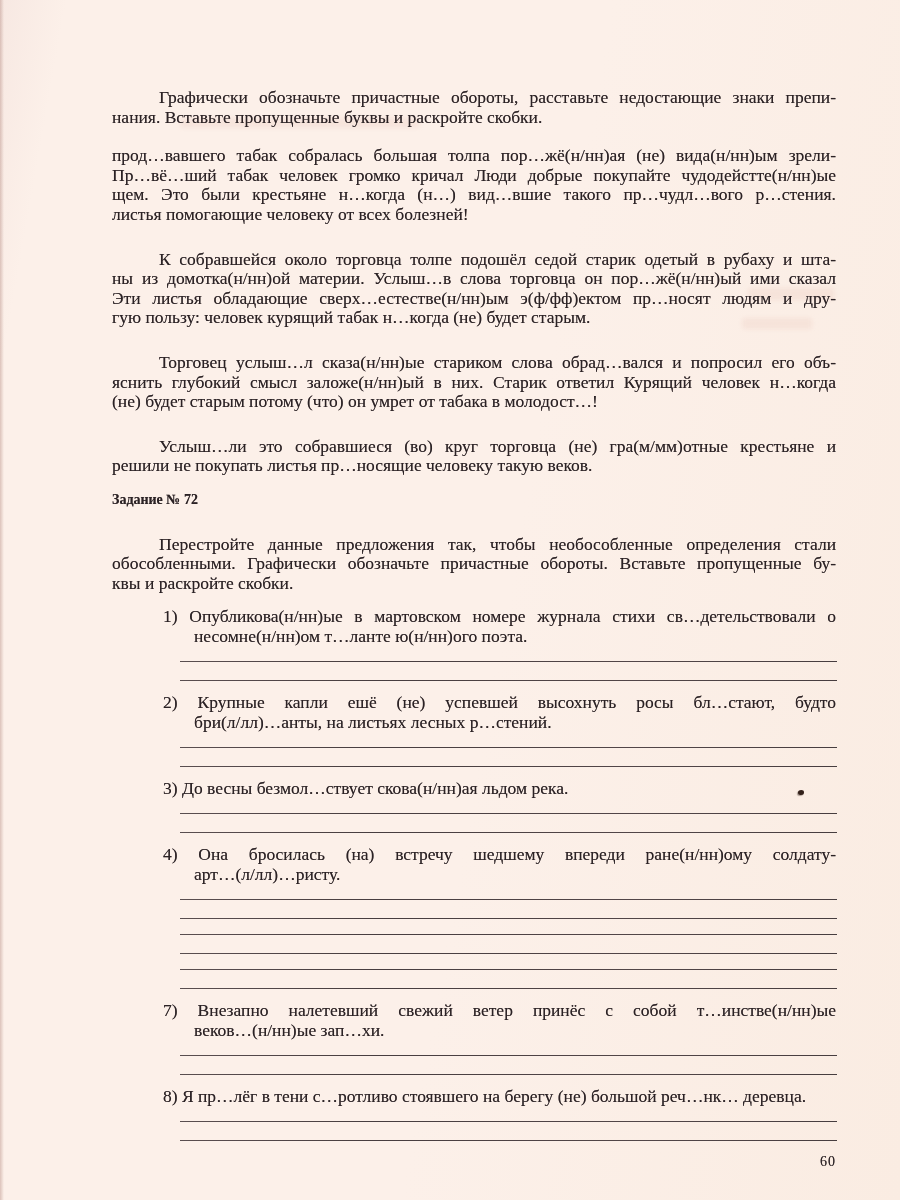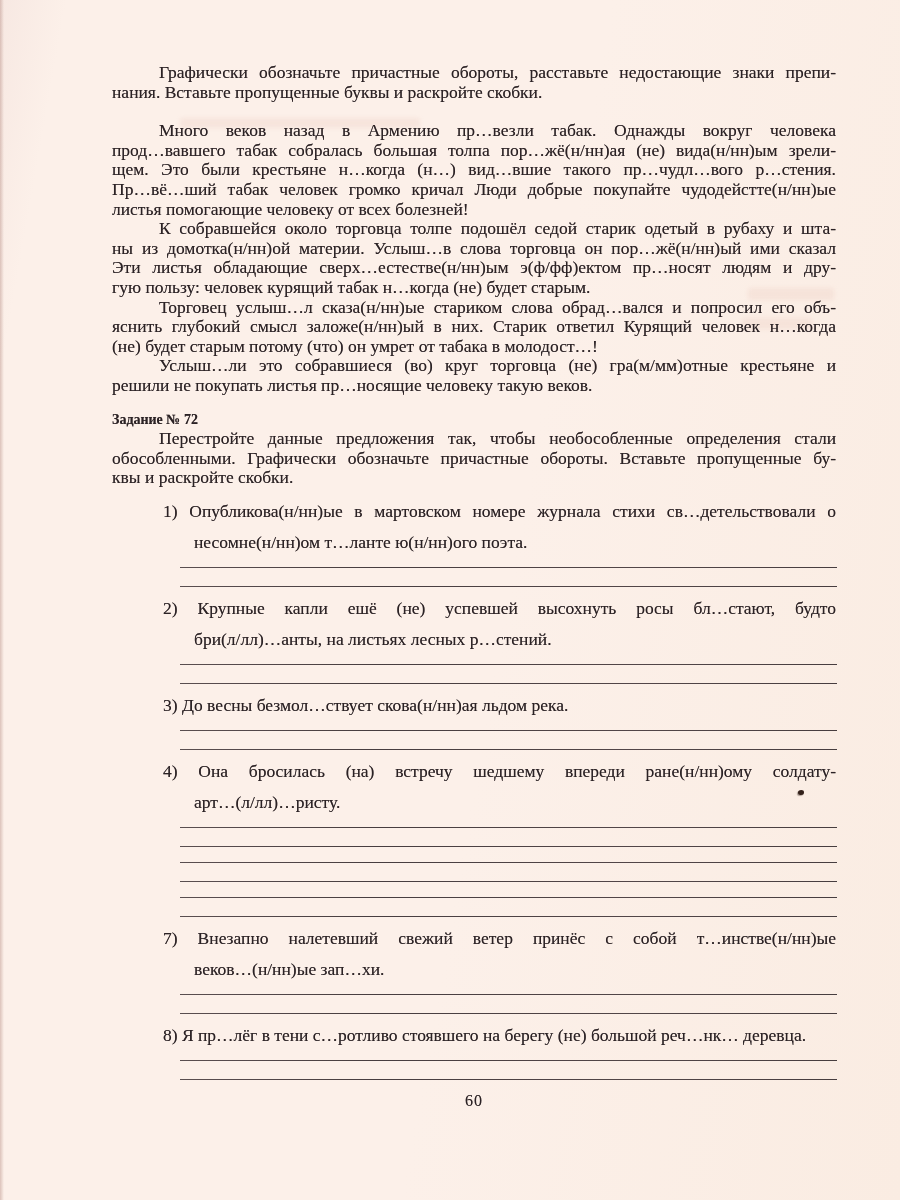--- a/index.html
+++ b/index.html
@@ -22,45 +22,45 @@
     position:absolute; border-radius:3px;
     background: rgba(214,152,140,0.13); filter: blur(2px);
   }
   .content {
     position: relative;
     padding: 63px 64px 0 112px;
     font-size: 17.5px;
     line-height: 19.6px;
     text-shadow: 0 0 0.5px rgba(43,34,37,0.55);
   }
-  .para { text-align: justify; }
+  .para { text-align: justify; margin-top: 25px; }
   .jline { text-align: justify; text-align-last: justify; min-height: 19.6px; }
   .jline.last { text-align-last: left; }
   .jline.indent { text-indent: 47px; }
   .story { margin-top: 19px; }
   .task-heading {
     margin-top: 14px;
     font-weight: bold;
     font-size: 14px;
     line-height: 19.6px;
   }
   .items { margin-top: 13px; }
   .item { padding-left: 82px; line-height: 20px; }
-  .item .jline { min-height: 20px; margin-top: 11px; }
+  .item .jline { min-height: 20px; }
   .item .first { text-indent: -31px; }
   .rules { margin-top: 15px; margin-bottom: 11px; }
   .rule {
     height: 1px;
     margin-left: 68px;
     width: 657px;
     background: linear-gradient(90deg, #5a4e50, #473d3f 30%, #524648 70%, #473d3f);
     margin-bottom: 18px;
   }
   .rule:last-child { margin-bottom: 0; }
-  .page-number { text-align: center; font-size: 16px; letter-spacing: 1px; }
+  .page-number { text-align: right; font-size: 14px; letter-spacing: 1px; }
   .speck {
     position: absolute; left: 798px; top: 790px; width: 6px; height: 5px;
     background: #33201a; border-radius: 60% 50% 55% 45%;
     box-shadow: -1px 1px 1px rgba(51,32,26,0.4);
   }
 </style>
 </head>
 <body>
 
 <div class="page">
@@ -68,24 +68,23 @@
   <div class="ghost" style="left:742px; top:318px; width:70px; height:11px;"></div>
   <div class="ghost" style="left:180px; top:118px; width:240px; height:10px;"></div>
 
   <div class="content">
     <div class="para" id="intro">
         <div class="jline indent">Графически обозначьте причастные обороты, расставьте недостающие знаки препи-</div>
         <div class="jline last">нания. Вставьте пропущенные буквы и раскройте скобки.</div>
       </div>
     <div id="story">
         <div class="para story">
-          <div class="jline indent">Много веков назад в Армению пр…везли табак. Однажды вокруг человека</div>
           <div class="jline">прод…вавшего табак собралась большая толпа пор…жё(н/нн)ая (не) вида(н/нн)ым зрели-</div>
+          <div class="jline">Пр…вё…ший табак человек громко кричал Люди добрые покупайте чудодейстте(н/нн)ые</div>
           <div class="jline">щем. Это были крестьяне н…когда (н…) вид…вшие такого пр…чудл…вого р…стения.</div>
-          <div class="jline">Пр…вё…ший табак человек громко кричал Люди добрые покупайте чудодейстте(н/нн)ые</div>
           <div class="jline last">листья помогающие человеку от всех болезней!</div>
         </div>
         <div class="para">
           <div class="jline indent">К собравшейся около торговца толпе подошёл седой старик одетый в рубаху и шта-</div>
           <div class="jline">ны из домотка(н/нн)ой материи. Услыш…в слова торговца он пор…жё(н/нн)ый ими сказал</div>
           <div class="jline">Эти листья обладающие сверх…естестве(н/нн)ым э(ф/фф)ектом пр…носят людям и дру-</div>
           <div class="jline last">гую пользу: человек курящий табак н…когда (не) будет старым.</div>
         </div>
         <div class="para">
           <div class="jline indent">Торговец услыш…л сказа(н/нн)ые стариком слова обрад…вался и попросил его объ-</div>

